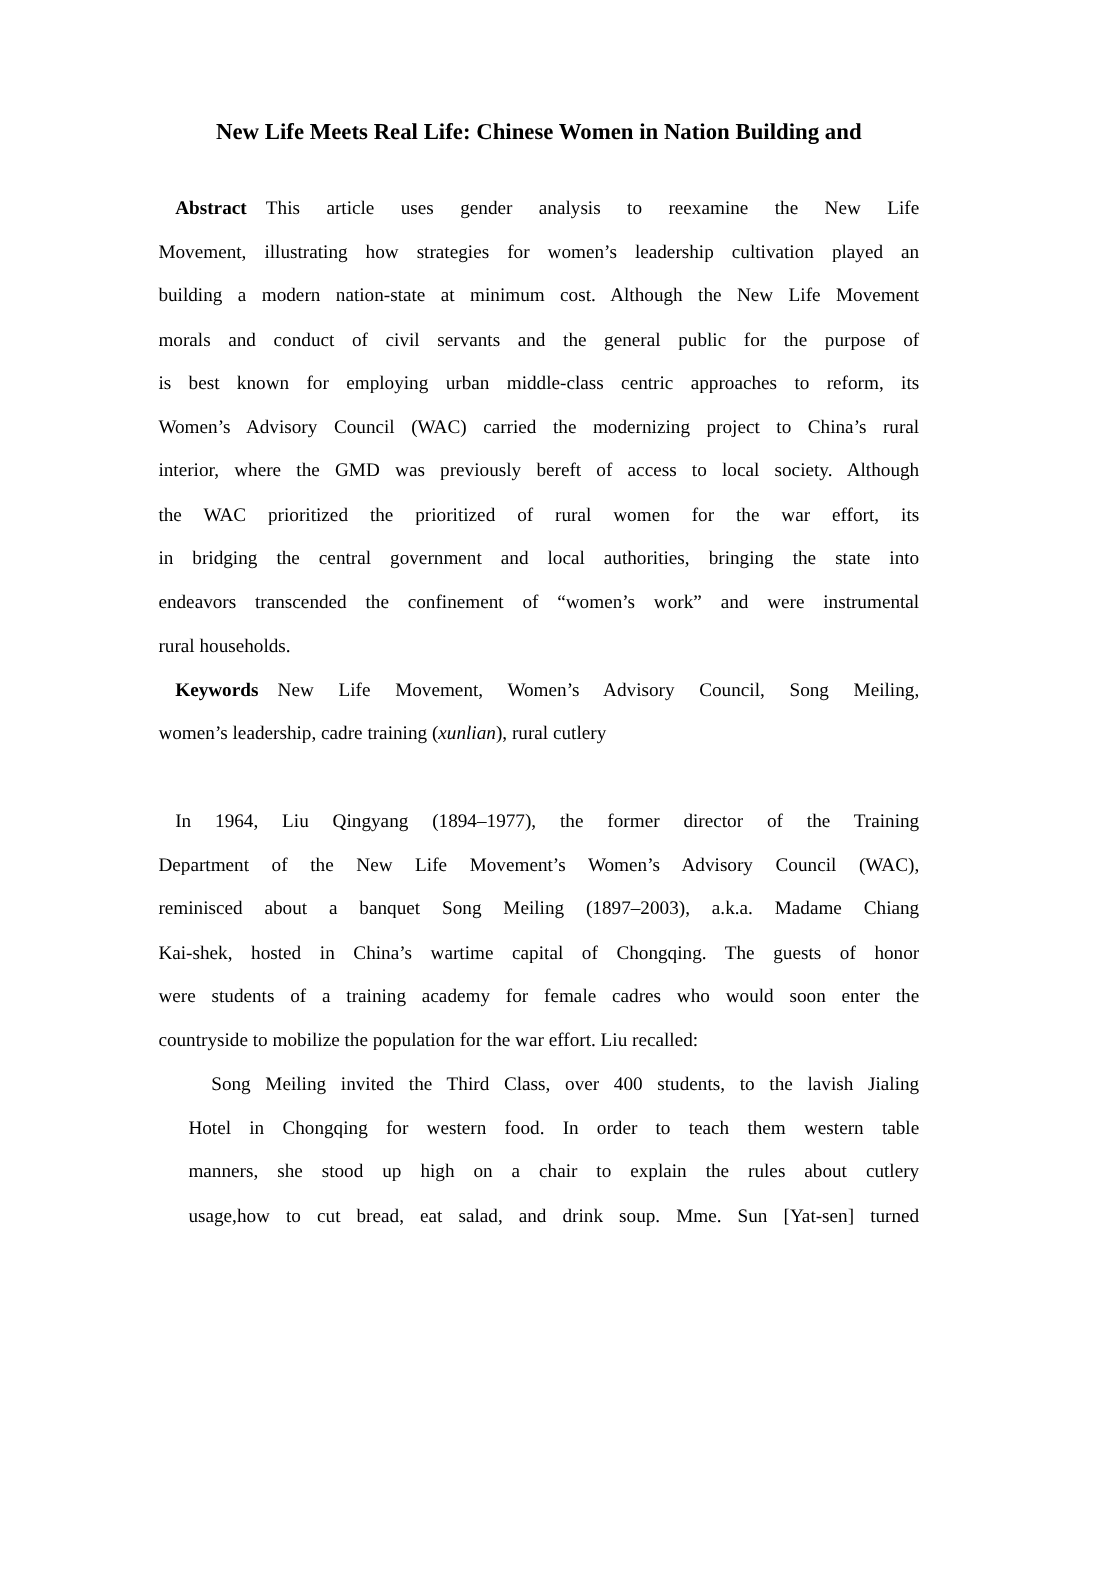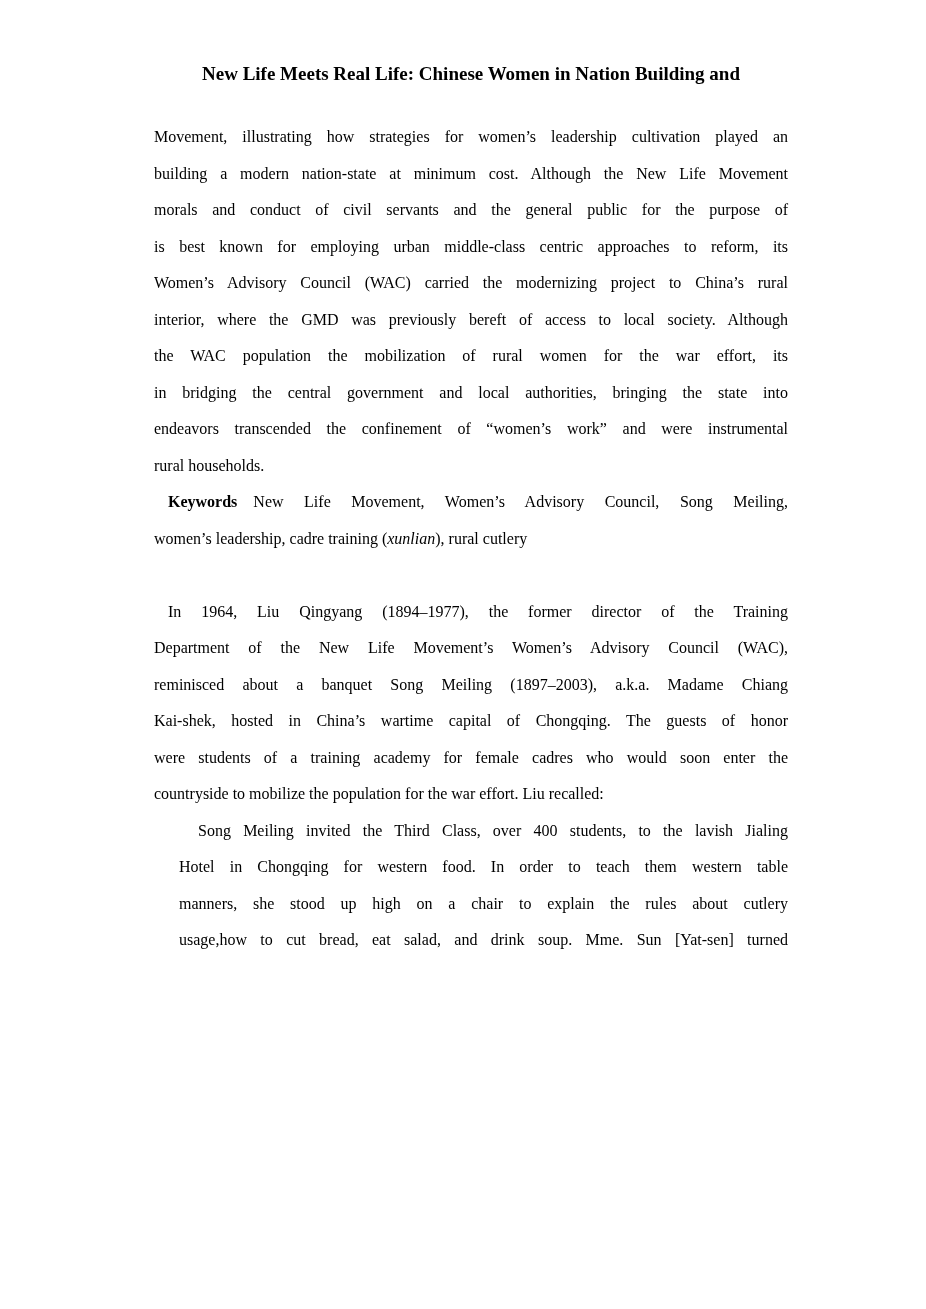--- a/index.html
+++ b/index.html
@@ -8,24 +8,24 @@
     width: 926px;
     height: 1309px;
     margin: 0 auto;
     background: #ffffff;
     color: #000000;
     font-family: "Liberation Serif", "DejaVu Serif", serif;
     overflow: hidden;
   }
   .content {
     position: absolute;
-    left: 154px;
+    left: 132px;
     top: 0;
     width: 634px;
-    padding-top: 49px;
+    padding-top: 86px;
   }
   .block { margin: 0; }
   .block-title {
     font-size: 19px;
     font-weight: bold;
     line-height: 49px;
     margin: 0 -20px 20px -20px;
     margin-bottom: 20px;
   }
   .block-title .line,
@@ -54,27 +54,28 @@
 </style>
 </head>
 <body>
 
 <main class="page">
   <div class="content">
       <div class="block block-title">
         <div class="line flush"><span class="">New Life Meets Real Life: Chinese Women in Nation Building and</span></div>
       </div>
       <div class="block paragraph abstract">
+        <div class="line indent"><span class="seg-bold ">Abstract</span><span class="">  This article uses gender analysis to reexamine the New Life</span></div>
         <div class="line"><span class="">Movement, illustrating how strategies for women’s leadership cultivation played an</span></div>
         <div class="line"><span class="">building a modern nation-state at minimum cost. Although the New Life Movement</span></div>
         <div class="line"><span class="">morals and conduct of civil servants and the general public for the purpose of</span></div>
         <div class="line"><span class="">is best known for employing urban middle-class centric approaches to reform, its</span></div>
         <div class="line"><span class="">Women’s Advisory Council (WAC) carried the modernizing project to China’s rural</span></div>
         <div class="line"><span class="">interior, where the GMD was previously bereft of access to local society. Although</span></div>
-        <div class="line"><span class="">the WAC population the mobilization of rural women for the war effort, its</span></div>
+        <div class="line"><span class="">the WAC prioritized the prioritized of rural women for the war effort, its</span></div>
         <div class="line"><span class="">in bridging the central government and local authorities, bringing the state into</span></div>
         <div class="line"><span class="">endeavors transcended the confinement of “women’s work” and were instrumental</span></div>
         <div class="line flush"><span class="">rural households.</span></div>
       </div>
       <div class="block paragraph keywords">
         <div class="line indent"><span class="seg-bold ">Keywords</span><span class="">  New Life Movement, Women’s Advisory Council, Song Meiling,</span></div>
         <div class="line flush"><span class="">women’s leadership, cadre training (</span><span class="seg-italic">xunlian</span><span class="">), rural cutlery</span></div>
       </div>
       <div class="block paragraph intro">
         <div class="line indent"><span class="">In 1964, Liu Qingyang (1894–1977), the former director of the Training</span></div>

